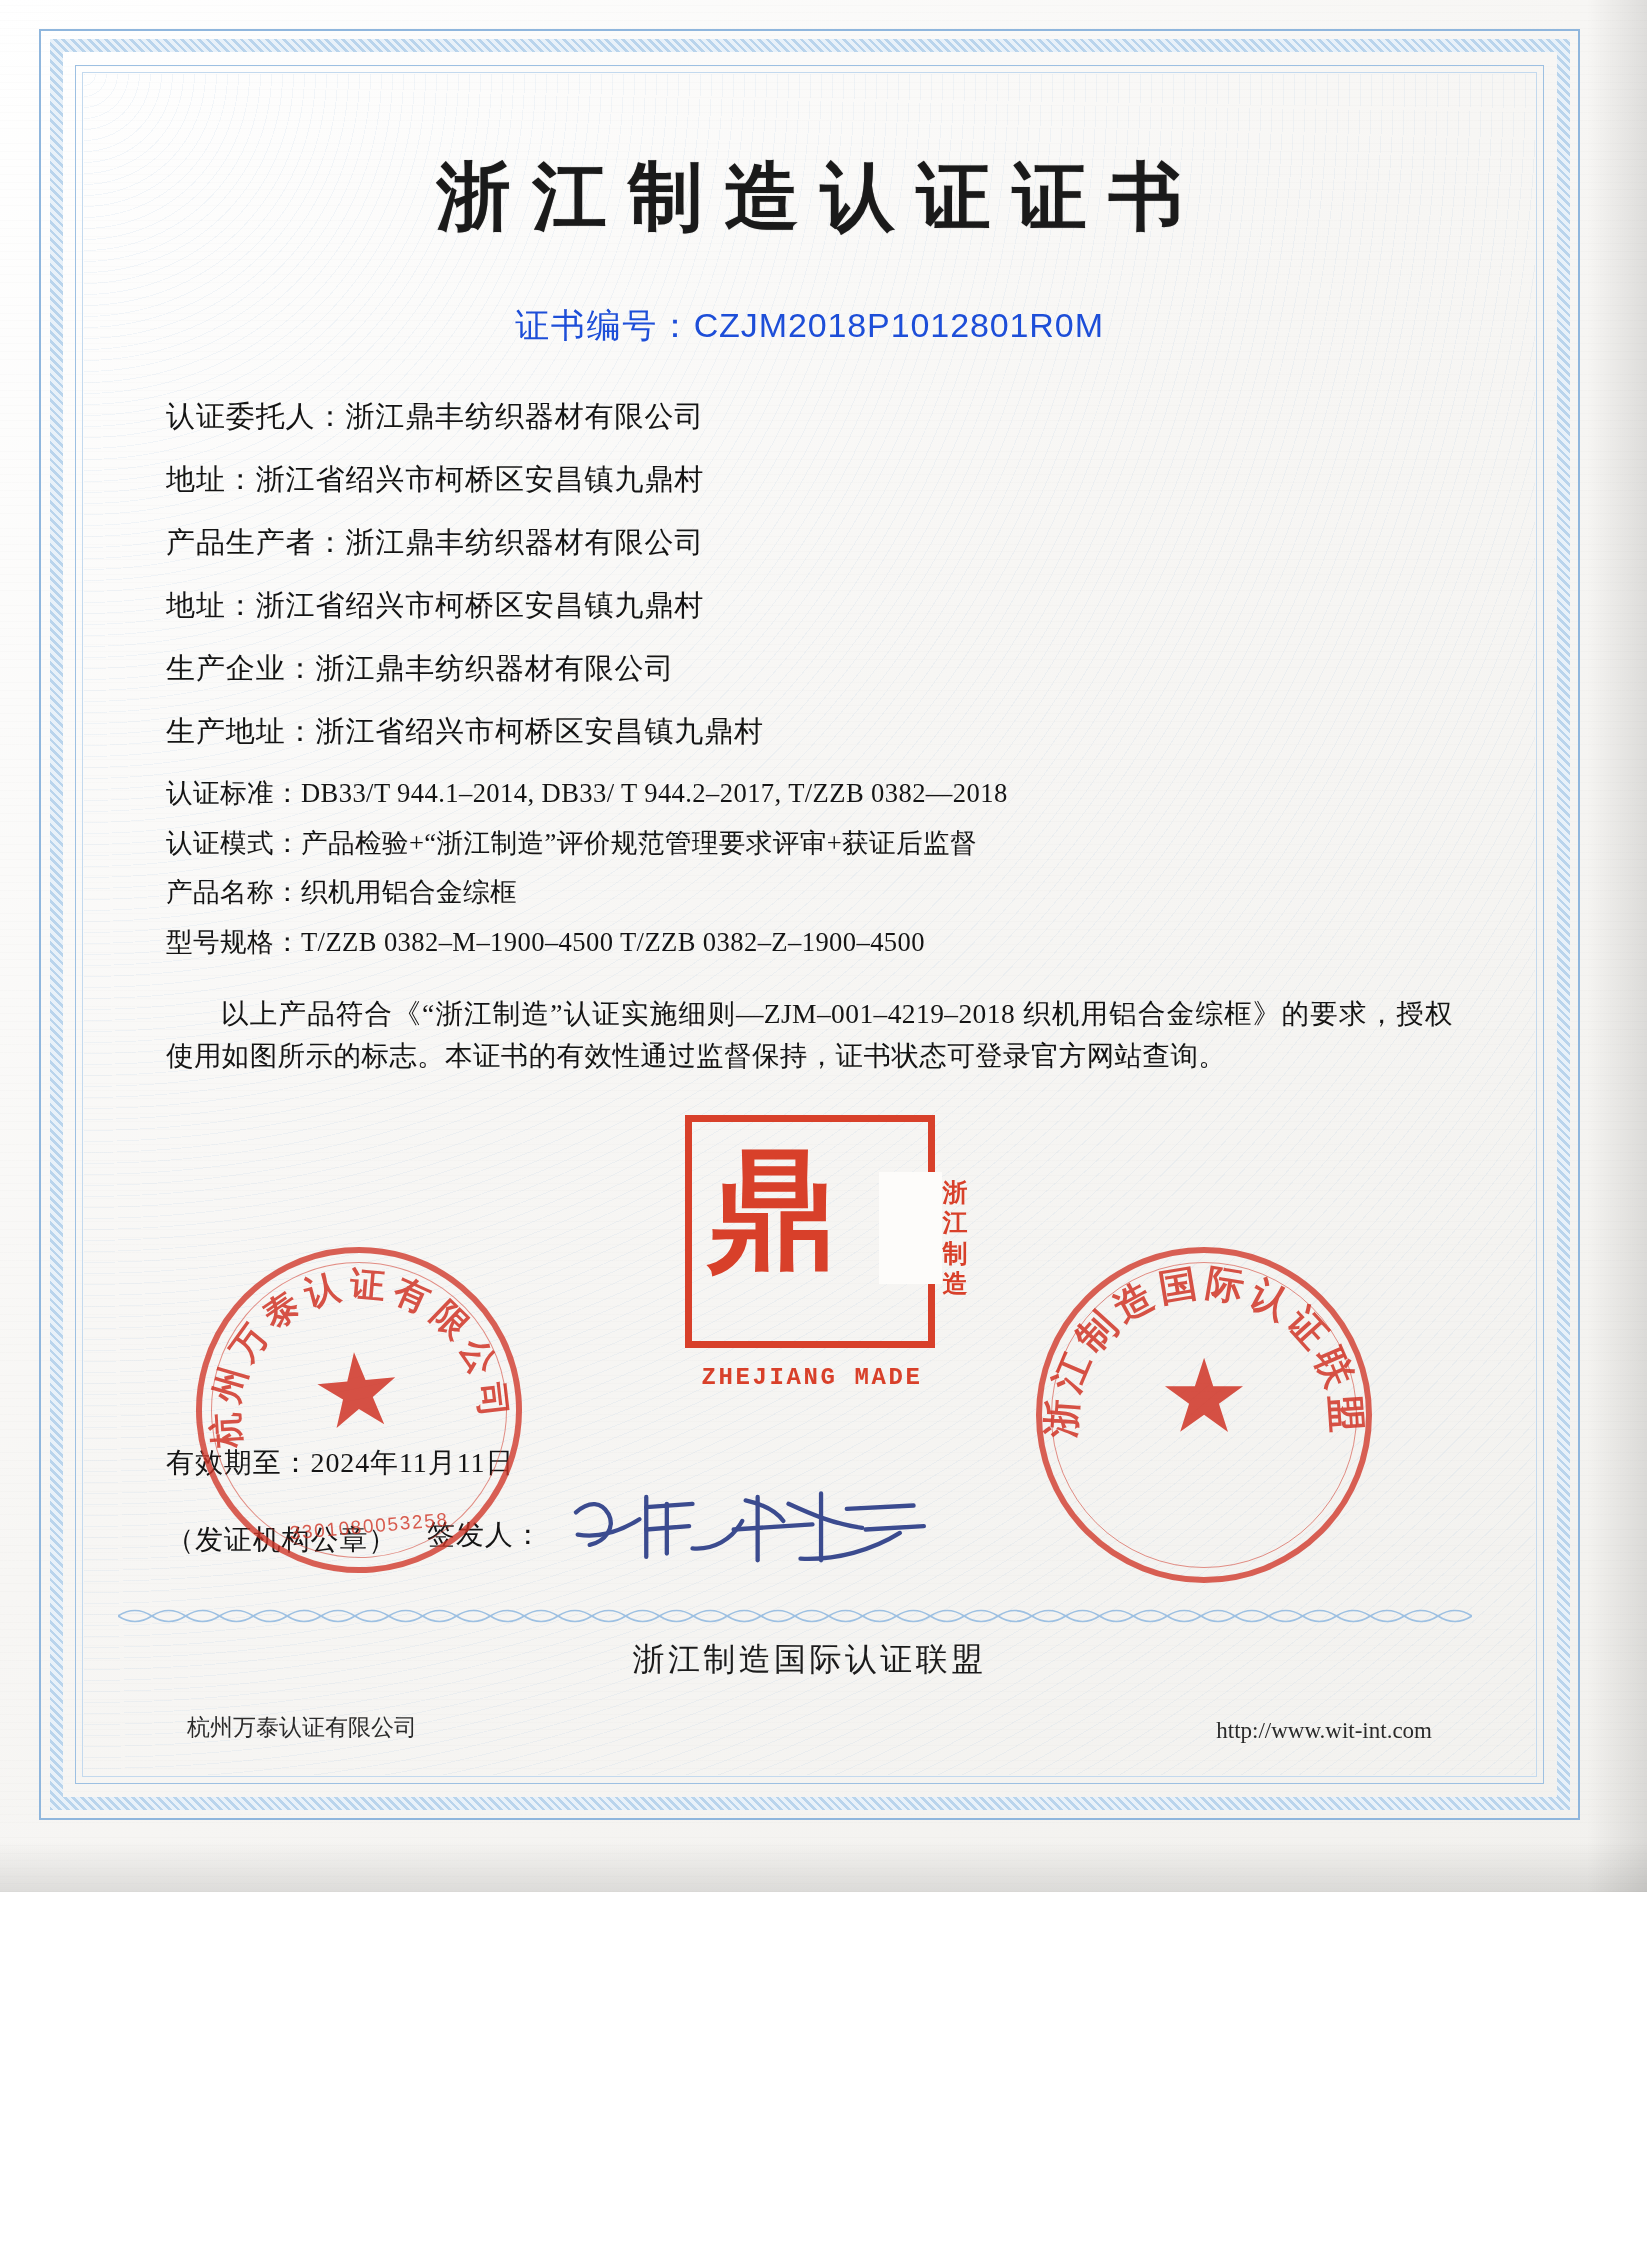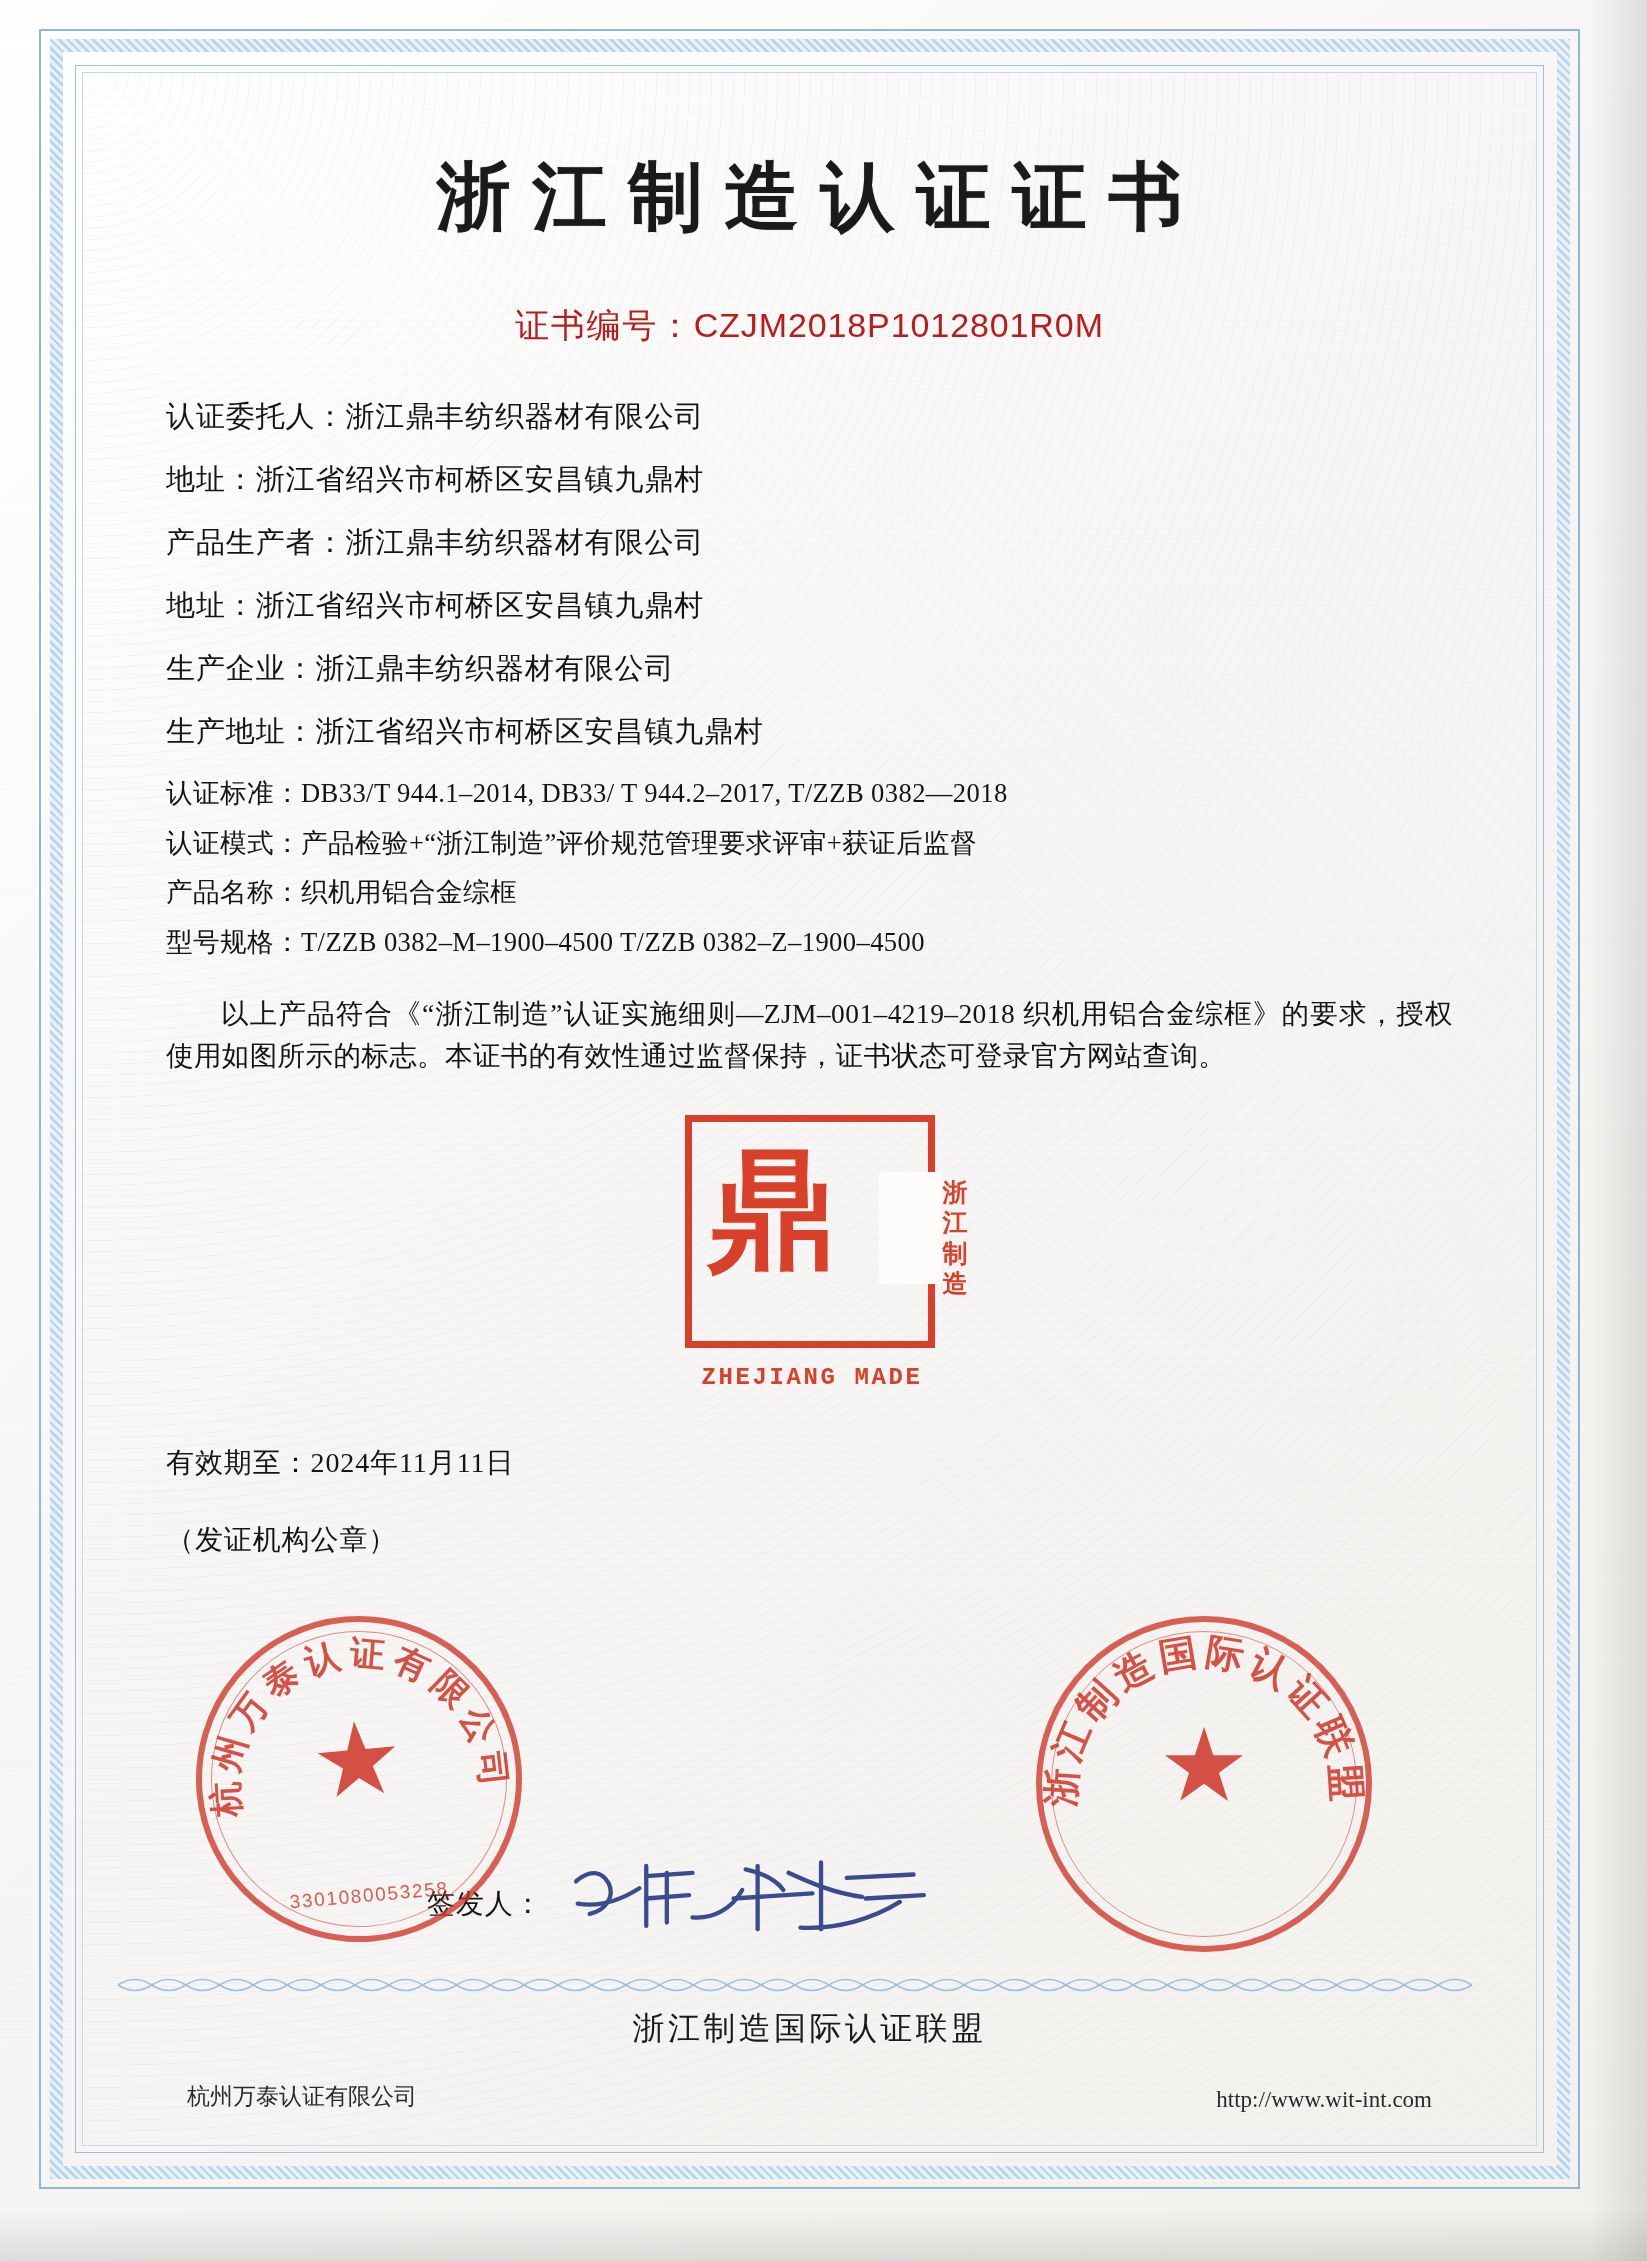--- a/index.html
+++ b/index.html
@@ -6,21 +6,21 @@
     margin: 0;
     padding: 0;
     background: #ffffff;
   }
   body {
     font-family: "Liberation Serif", "DejaVu Serif", serif;
   }
   .page {
     position: relative;
     width: 1647px;
-    height: 2261px;
+    height: 1892px;
     background: #fdfcfa;
     overflow: hidden;
   }
   
   .paper-bg {
     position: absolute;
     inset: 0;
     background:
       repeating-linear-gradient(0deg, rgba(0,0,0,0.012) 0px, rgba(0,0,0,0.012) 0.9px, rgba(0,0,0,0) 0.9px, rgba(0,0,0,0) 7.7px),
       linear-gradient(135deg, #ffffff 0%, #f7f6f4 45%, #f2f1ee 100%);
@@ -87,21 +87,21 @@
     font-weight: 700;
     letter-spacing: 22px;
     color: #1a1a1a;
     text-indent: 22px;
     text-shadow: 0 0 0.9px rgba(0,0,0,0.5);
   }
   .cert-no {
     text-align: center;
     margin-top: 55px;
     font-size: 34px;
-    color: #b91c1c;
+    color: #1d4ed8;
     letter-spacing: 0.9px;
   }
   .cert-no .label { letter-spacing: 1.7px; }
   .cert-no .value {
     font-family: "Liberation Sans", sans-serif;
     font-weight: 400;
     letter-spacing: 0.9px;
   }
 
   .fields {

